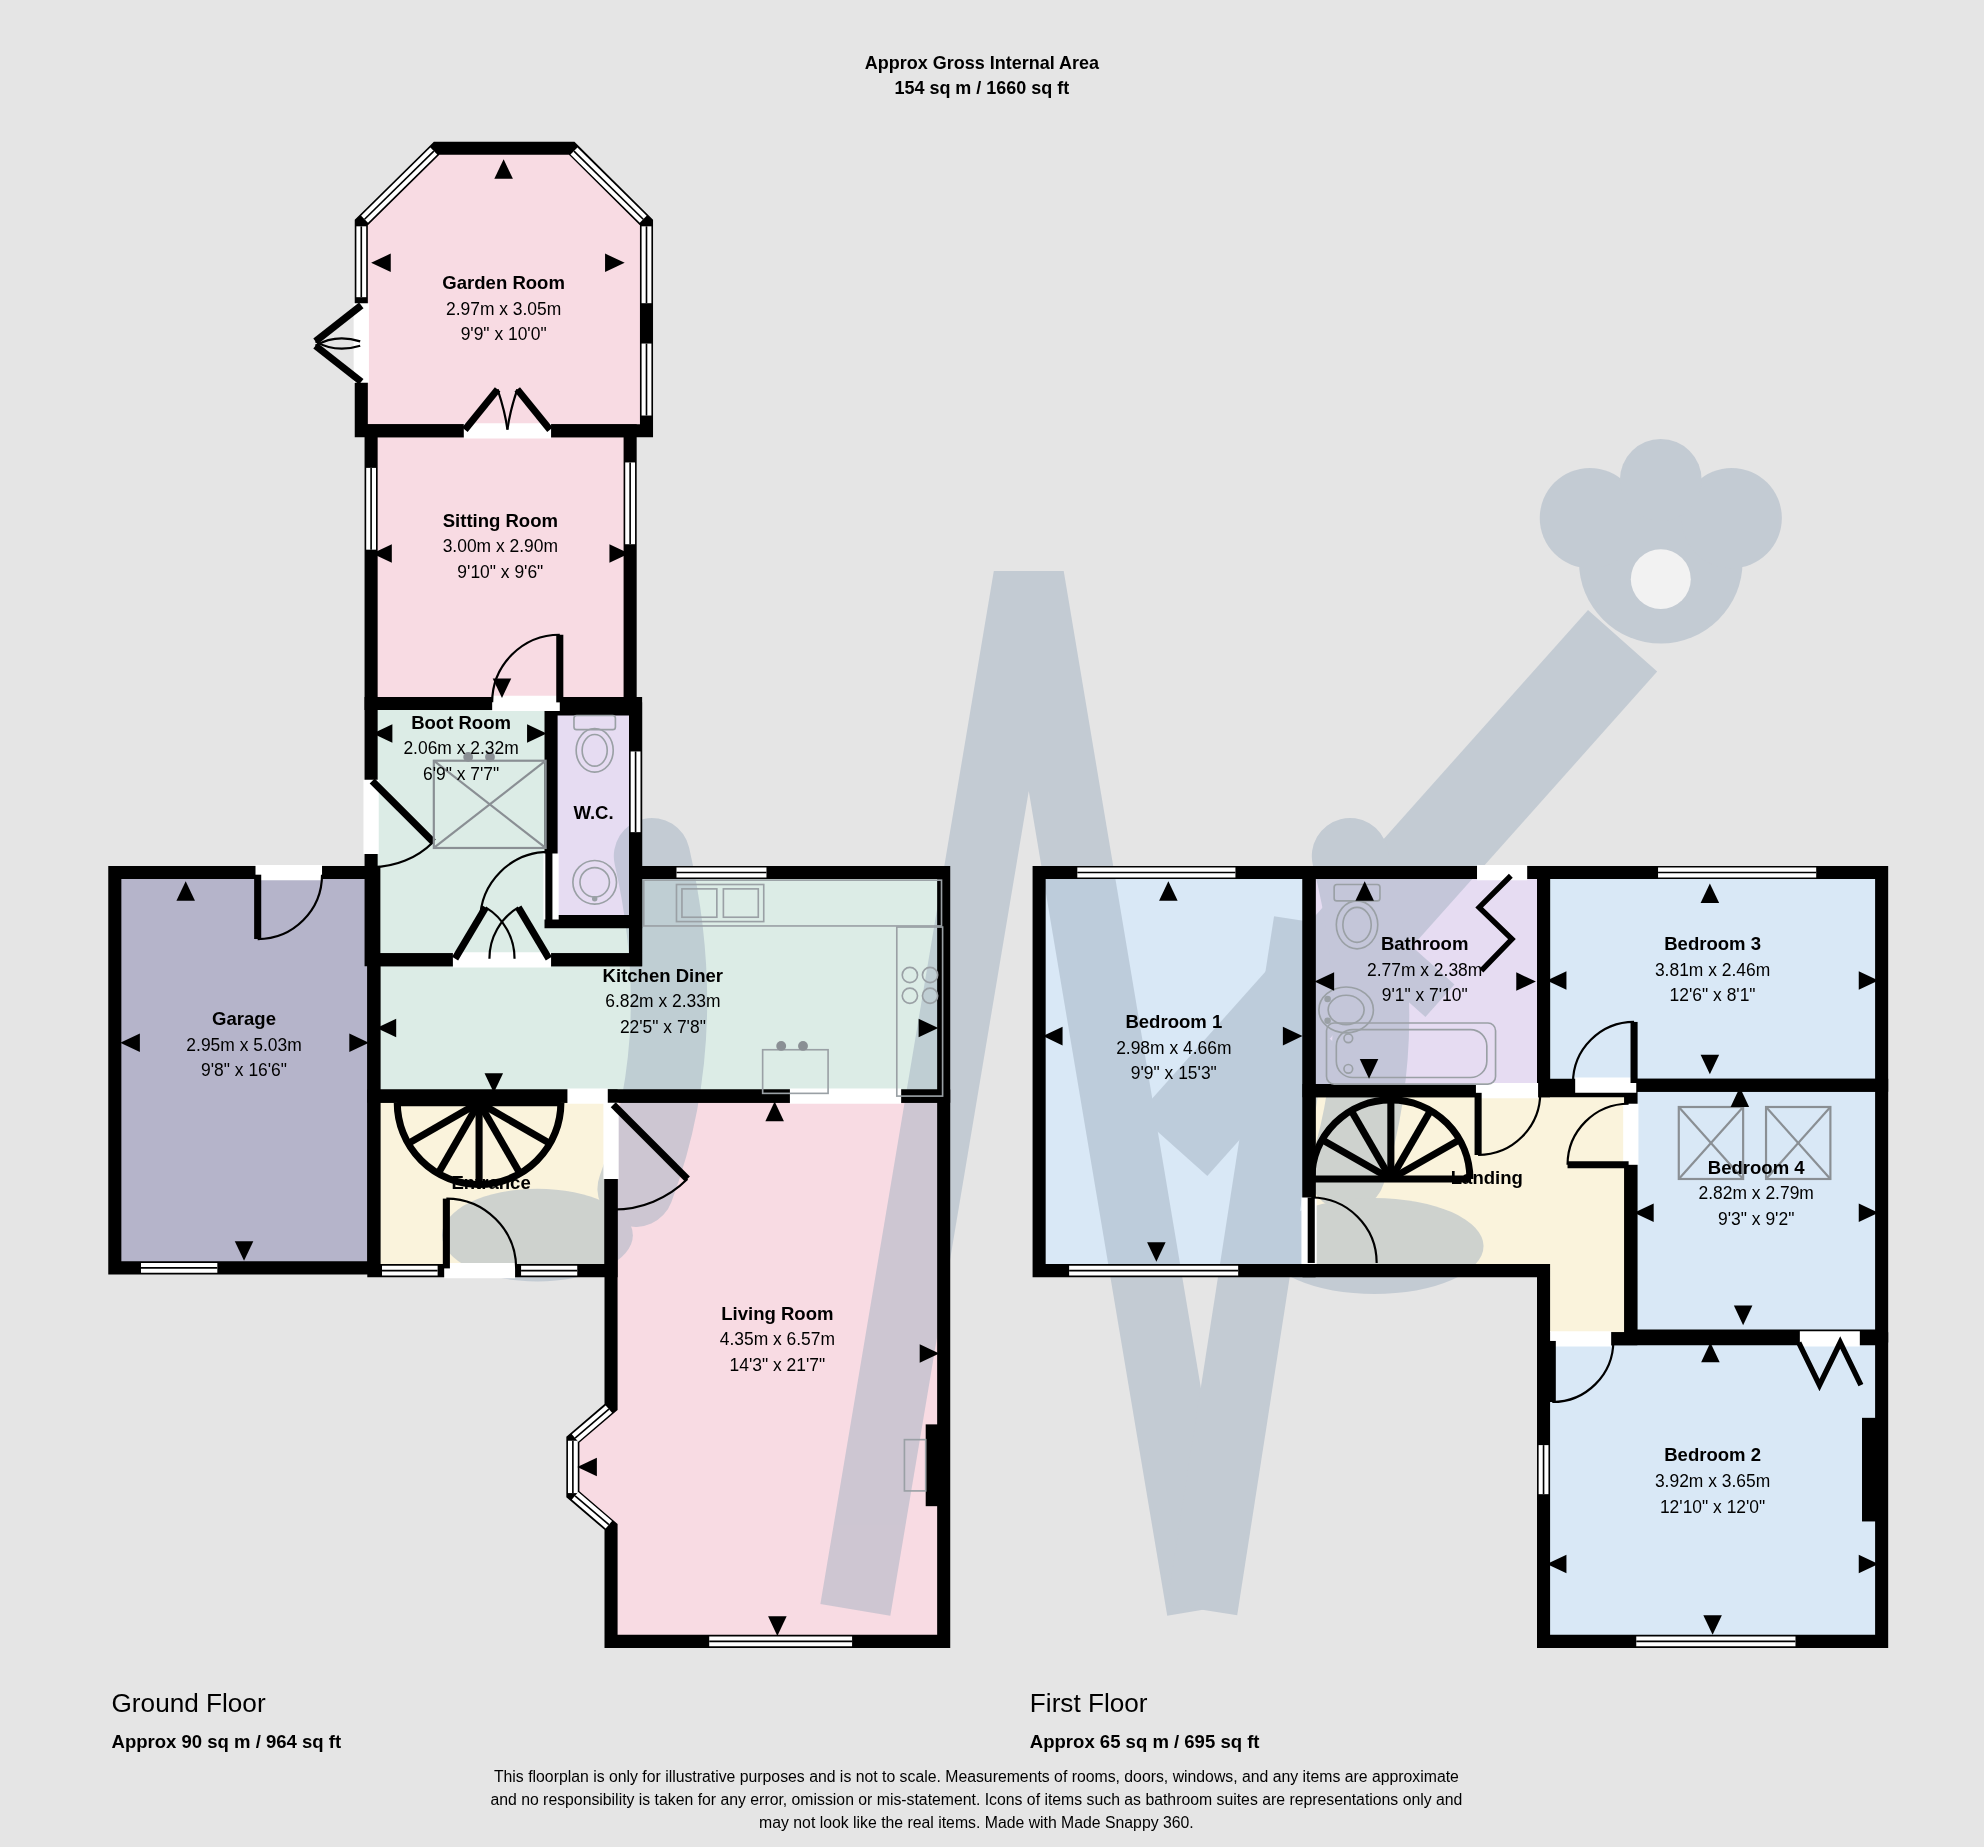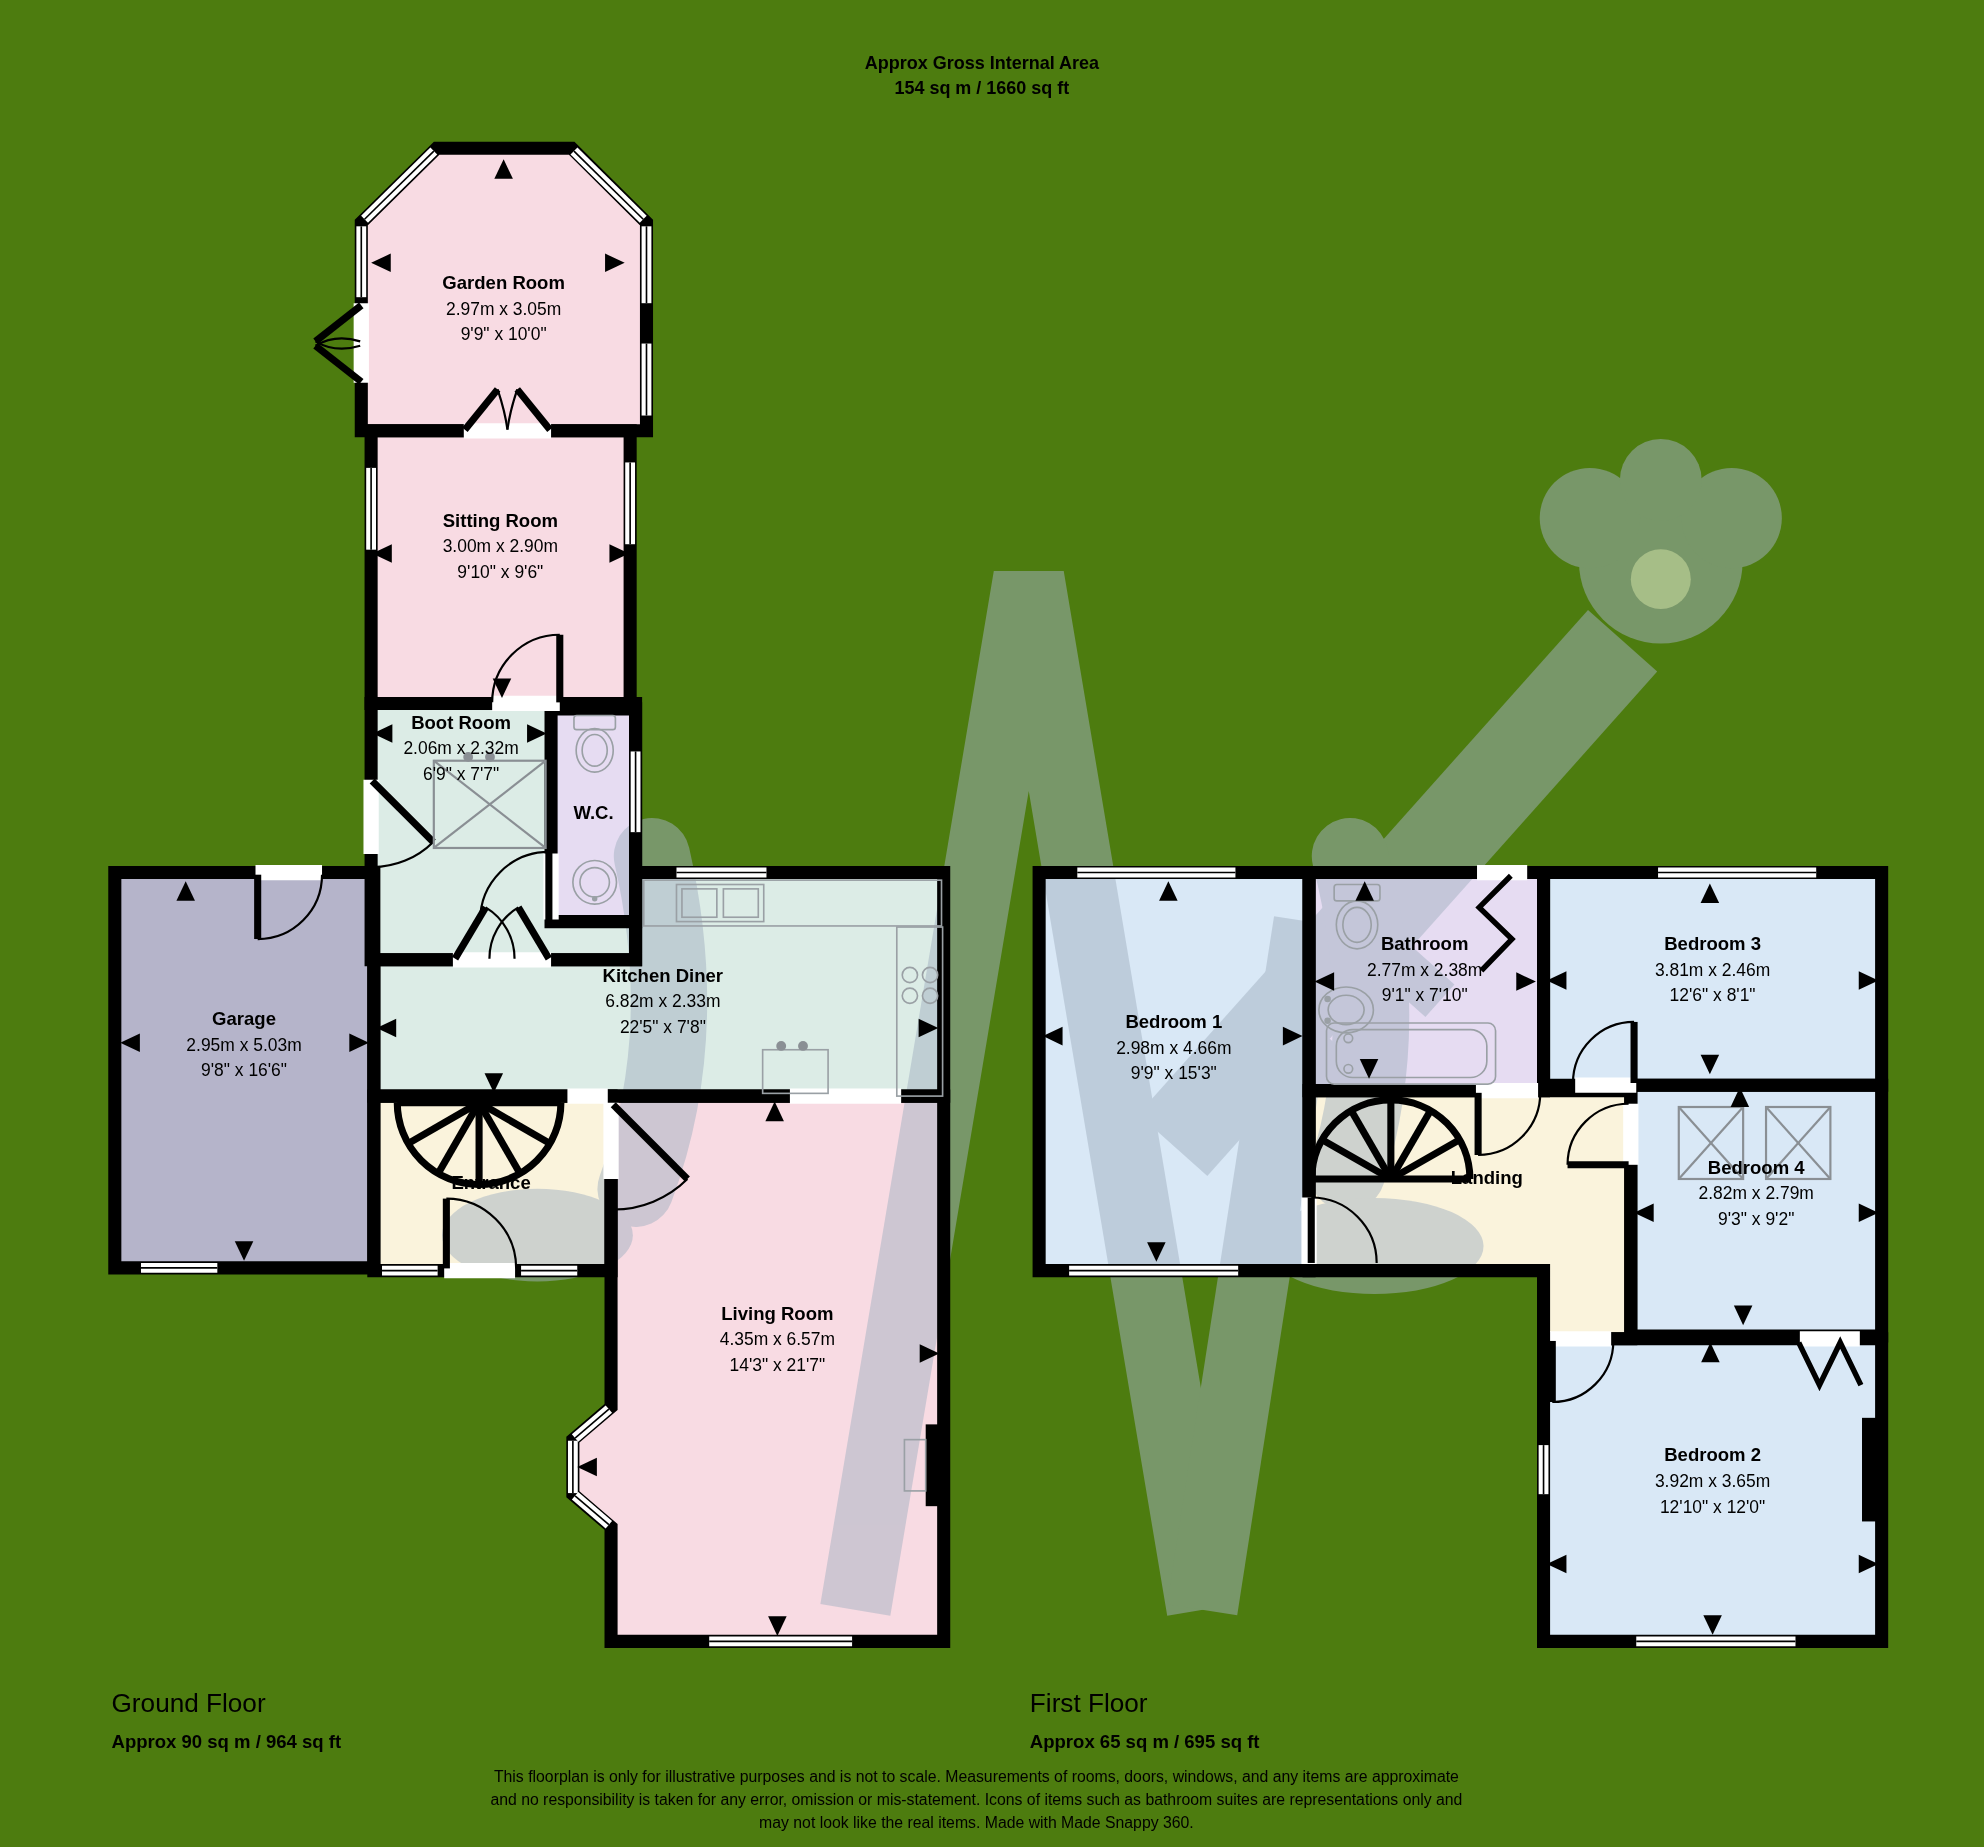--- a/index.html
+++ b/index.html
@@ -1,16 +1,16 @@
 <!DOCTYPE html>
 <html style="font-size:8.7px"><head>
 <meta charset="utf-8">
 <style>
   html,body{margin:0;padding:0;background:#fff;}
-  .stage{position:relative;width:1985px;height:1847px;background:#4d7c0f;overflow:hidden;}
+  .stage{position:relative;width:1985px;height:1847px;background:#e5e5e5;overflow:hidden;}
   svg{display:block;}
   text{font-family:"Liberation Sans",sans-serif;fill:#000;}
   .rn{font-size:34px;font-weight:bold;text-anchor:middle;}
   .rd{font-size:32px;text-anchor:middle;}
   .hdr{font-size:33px;font-weight:bold;text-anchor:middle;}
   .flabel{font-size:48px;}
   .farea{font-size:34px;font-weight:bold;}
   .disc{font-size:29px;text-anchor:middle;}
   .wall{fill:none;stroke:#000;stroke-width:24;stroke-linejoin:miter;}
   .win-w{stroke:#fff;stroke-width:18;fill:none;}

